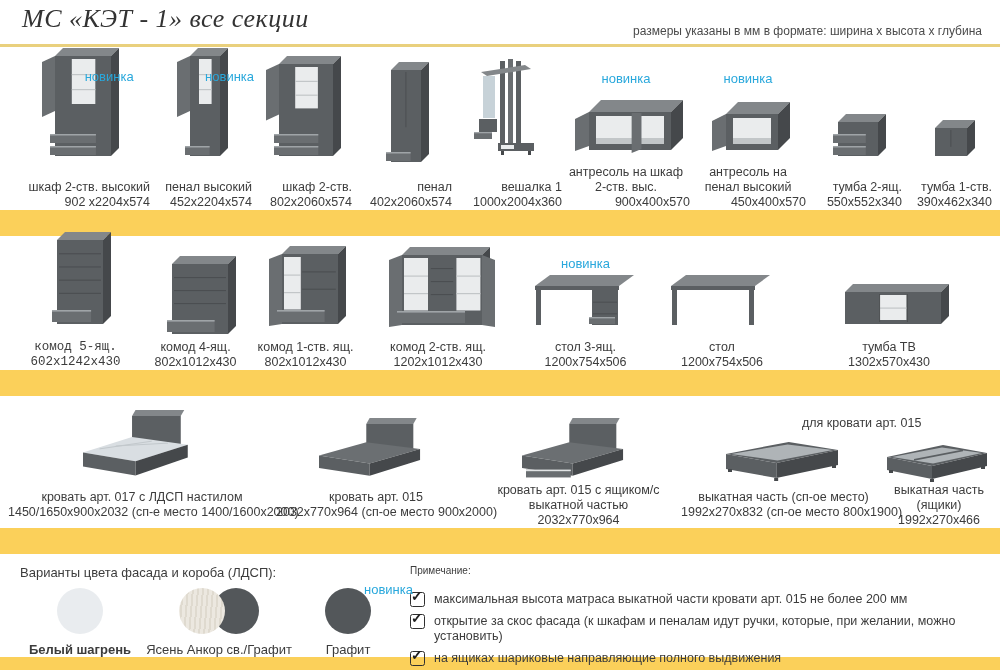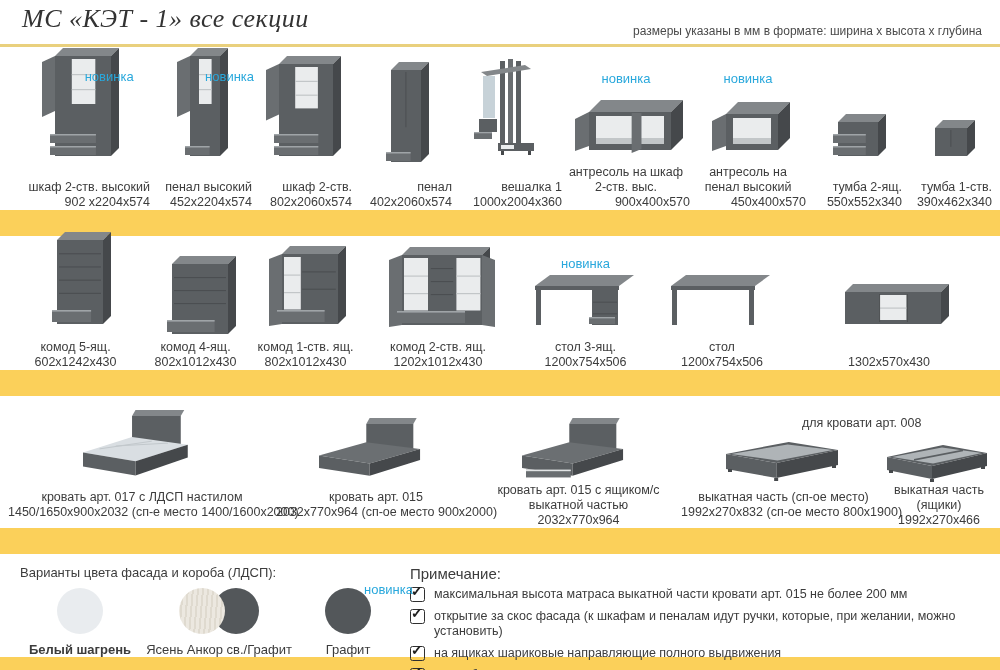--- a/index.html
+++ b/index.html
@@ -40,21 +40,21 @@
   .disc-area{position:relative;height:50px;}
   .disc{width:46px;height:46px;border-radius:50%;display:block;position:absolute;top:0;}
   .disc.white{background:#E9ECEF;left:calc(50% - 23px);}
   .disc.dark{background:var(--graphite,#53575A);left:calc(50% - 23px);}
   .sw-duo .disc.back{left:calc(50% - 6px);}
   .sw-duo .disc.wood{left:calc(50% - 40px);
       background:repeating-linear-gradient(95deg,#ECE8E0 0 3px,#DFDACF 3px 5px);}
   .badge-swatch{position:absolute;left:calc(50% + 16px);top:-6px;}
   .s-label{font-size:13px;margin-top:4px;white-space:nowrap;}
   .notes{flex:1;padding:11px 10px 0 8px;}
-  .n-title{font-size:15px;margin-bottom:5px;}
+  .n-title{font-size:10px;margin-bottom:16px;}
   .n-item{display:flex;align-items:flex-start;gap:9px;margin:0 0 7px 0;font-size:12.5px;line-height:15px;}
   .chk{width:13px;height:13px;border:1.6px solid #2F2F2F;border-radius:2.5px;display:inline-block;
        position:relative;flex:0 0 auto;margin-top:0;}
   .chk .tick{position:absolute;left:0;top:-4px;font-size:14px;font-weight:bold;color:#1F1F1F;}
 </style>
 </head>
 <body>
 
 <div class="page">
   <header>
@@ -228,21 +228,21 @@
         </div>
         <div class="lbl">
           <div class="iname">тумба 1-ств.</div>
           <div class="dims">390х462х340</div>
         </div>
       </div>
     </section>
   <div class="bar"></div>
 
   <section class="row row2">
-      <div class="cell" style="width: 135px;">
+      <div class="cell" style="width: 135px; font-family: Liberation Mono, monospace;">
         <div class="art" style="height:88px;">
           <svg width="82" height="100" viewBox="-22 -2 82 100">
             <polygon points="0,8 8,0 54,0 46,8" fill="#83878A"></polygon>
             <polygon points="46,8 54,0 54,84 46,92" fill="#45484B"></polygon>
             <rect x="0" y="8" width="46" height="84" fill="#5B5F62"></rect>
             <rect x="2" y="21.2" width="42" height="1.1" fill="#4B4E51"></rect>
             <rect x="2" y="34.4" width="42" height="1.1" fill="#4B4E51"></rect>
             <rect x="2" y="47.6" width="42" height="1.1" fill="#4B4E51"></rect>
             <rect x="2" y="60.8" width="42" height="1.1" fill="#4B4E51"></rect>
             <rect x="-5" y="78" width="39.1" height="12" fill="#6A6E71"></rect>
@@ -358,28 +358,29 @@
             <polygon points="0,8 8,0 104,0 96,8" fill="#83878A"></polygon>
             <polygon points="96,8 104,0 104,32 96,40" fill="#45484B"></polygon>
             <rect x="0" y="8" width="96" height="32" fill="#5B5F62"></rect>
             <rect x="34.56" y="11" width="26.880000000000003" height="25" fill="#EAECED"></rect>
             <rect x="34.56" y="23.5" width="26.880000000000003" height="1.2" fill="#C2C6C8"></rect>
             <rect x="34.08" y="10" width="1" height="28" fill="#4B4E51"></rect>
             <rect x="61.92" y="10" width="1" height="28" fill="#4B4E51"></rect>
           </svg>
         </div>
         <div class="lbl">
+          <div class="iname">тумба ТВ</div>
           <div class="dims">1302х570х430</div>
         </div>
       </div>
     </section>
   <div class="bar"></div>
 
   <section class="row row3">
-    <div class="bed-note">для кровати арт. 008</div>
+    <div class="bed-note">для кровати арт. 015</div>
   <div class="cell" style="width: 268px;">
         <div class="art" style="height:80px;">
           <svg width="126" height="74" viewBox="-2 -6 126 74">
             <polygon points="51.04,2 54.519999999999996,-4 103.24,-4 99.76,2" fill="#83878A"></polygon>
             <rect x="51.04" y="2" width="48.72" height="29.44" fill="#5B5F62"></rect>
             <polygon points="2,38.4 51.04,23.04 106.72,30.72 54.519999999999996,47.36" fill="#D9DEE2"></polygon>
             <line x1="18.56" y1="34.88" x2="70.76" y2="27.2" stroke="#C2C8CC" stroke-width="1"></line>
             <line x1="34.8" y1="32" x2="87" y2="29.12" stroke="#C2C8CC" stroke-width="1"></line>
             <polygon points="2,38.4 54.519999999999996,47.36 54.519999999999996,61.44 2,52.48" fill="#5B5F62"></polygon>
             <polygon points="54.519999999999996,47.36 106.72,30.72 106.72,43.52 54.519999999999996,61.44" fill="#45484B"></polygon>

